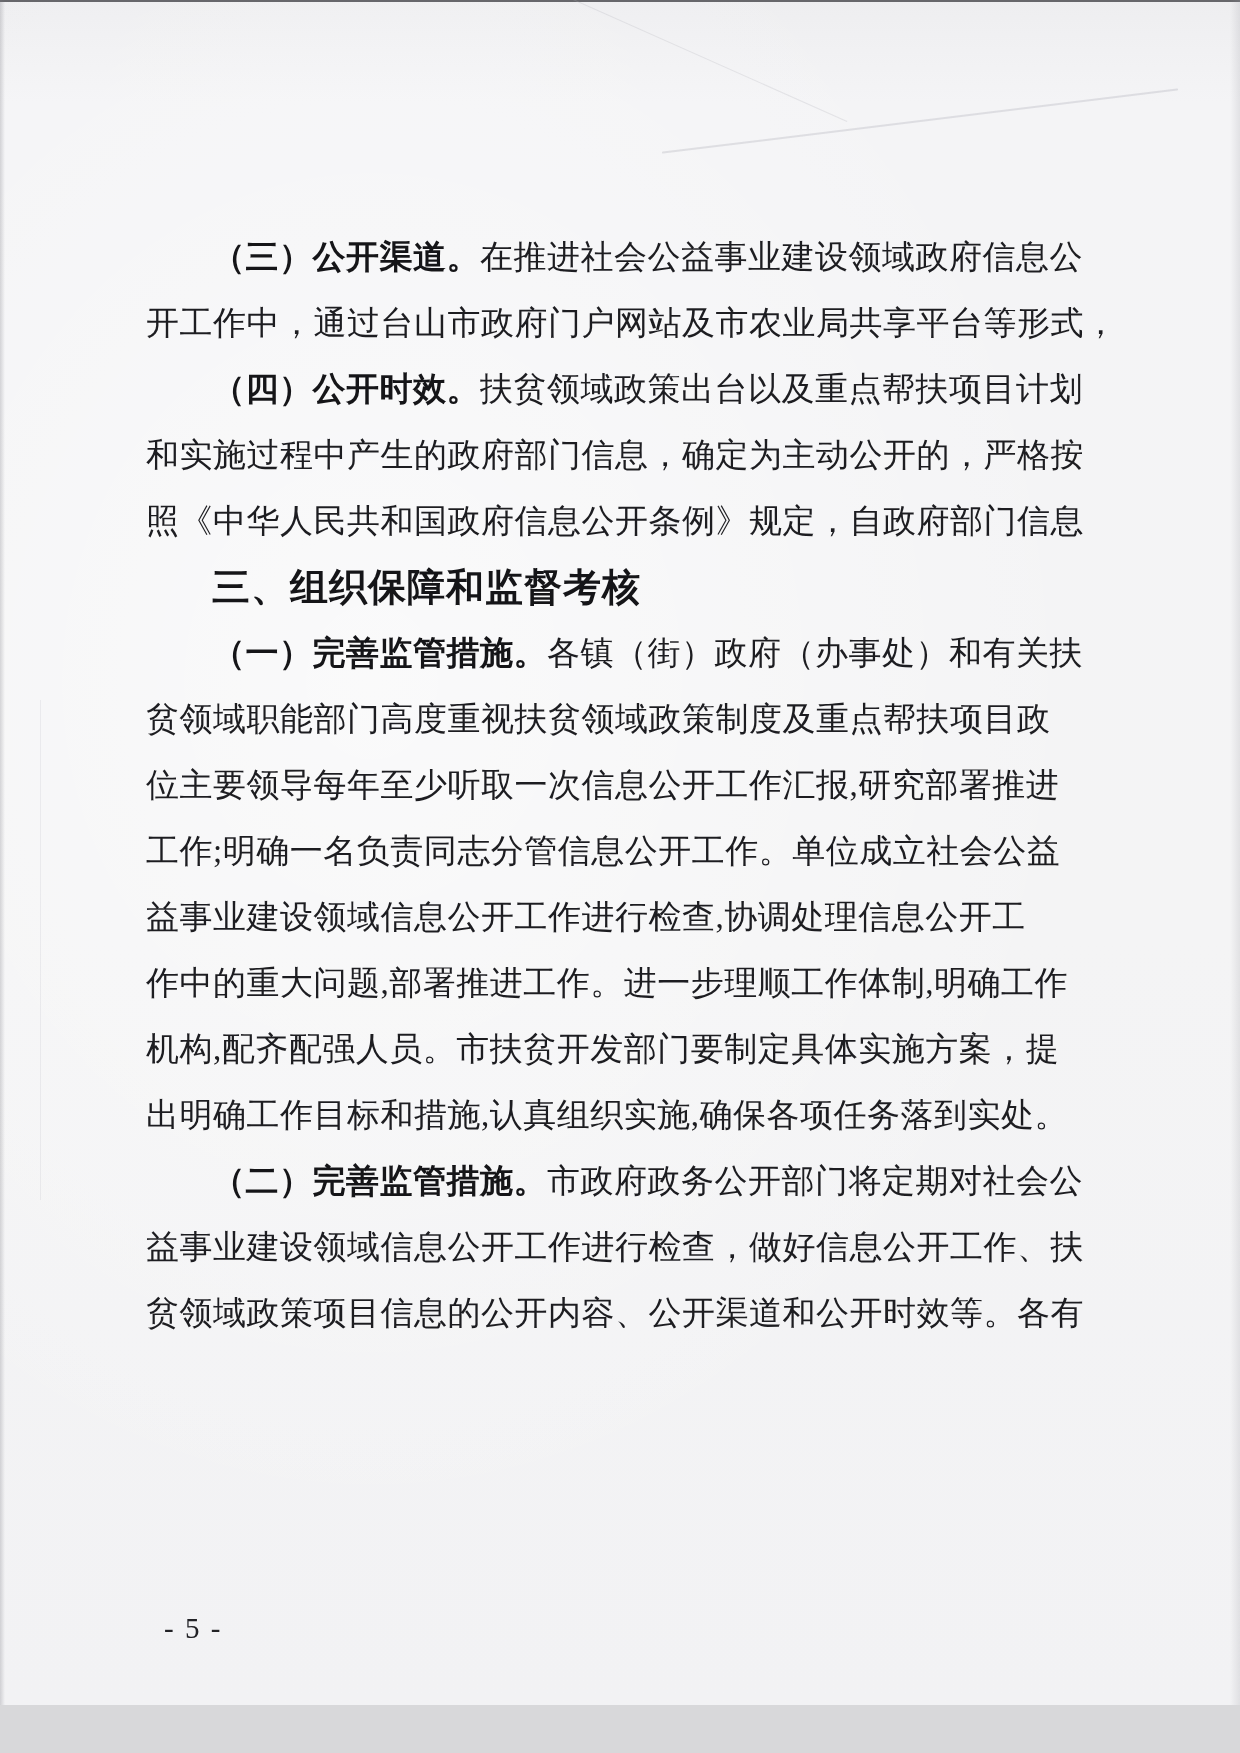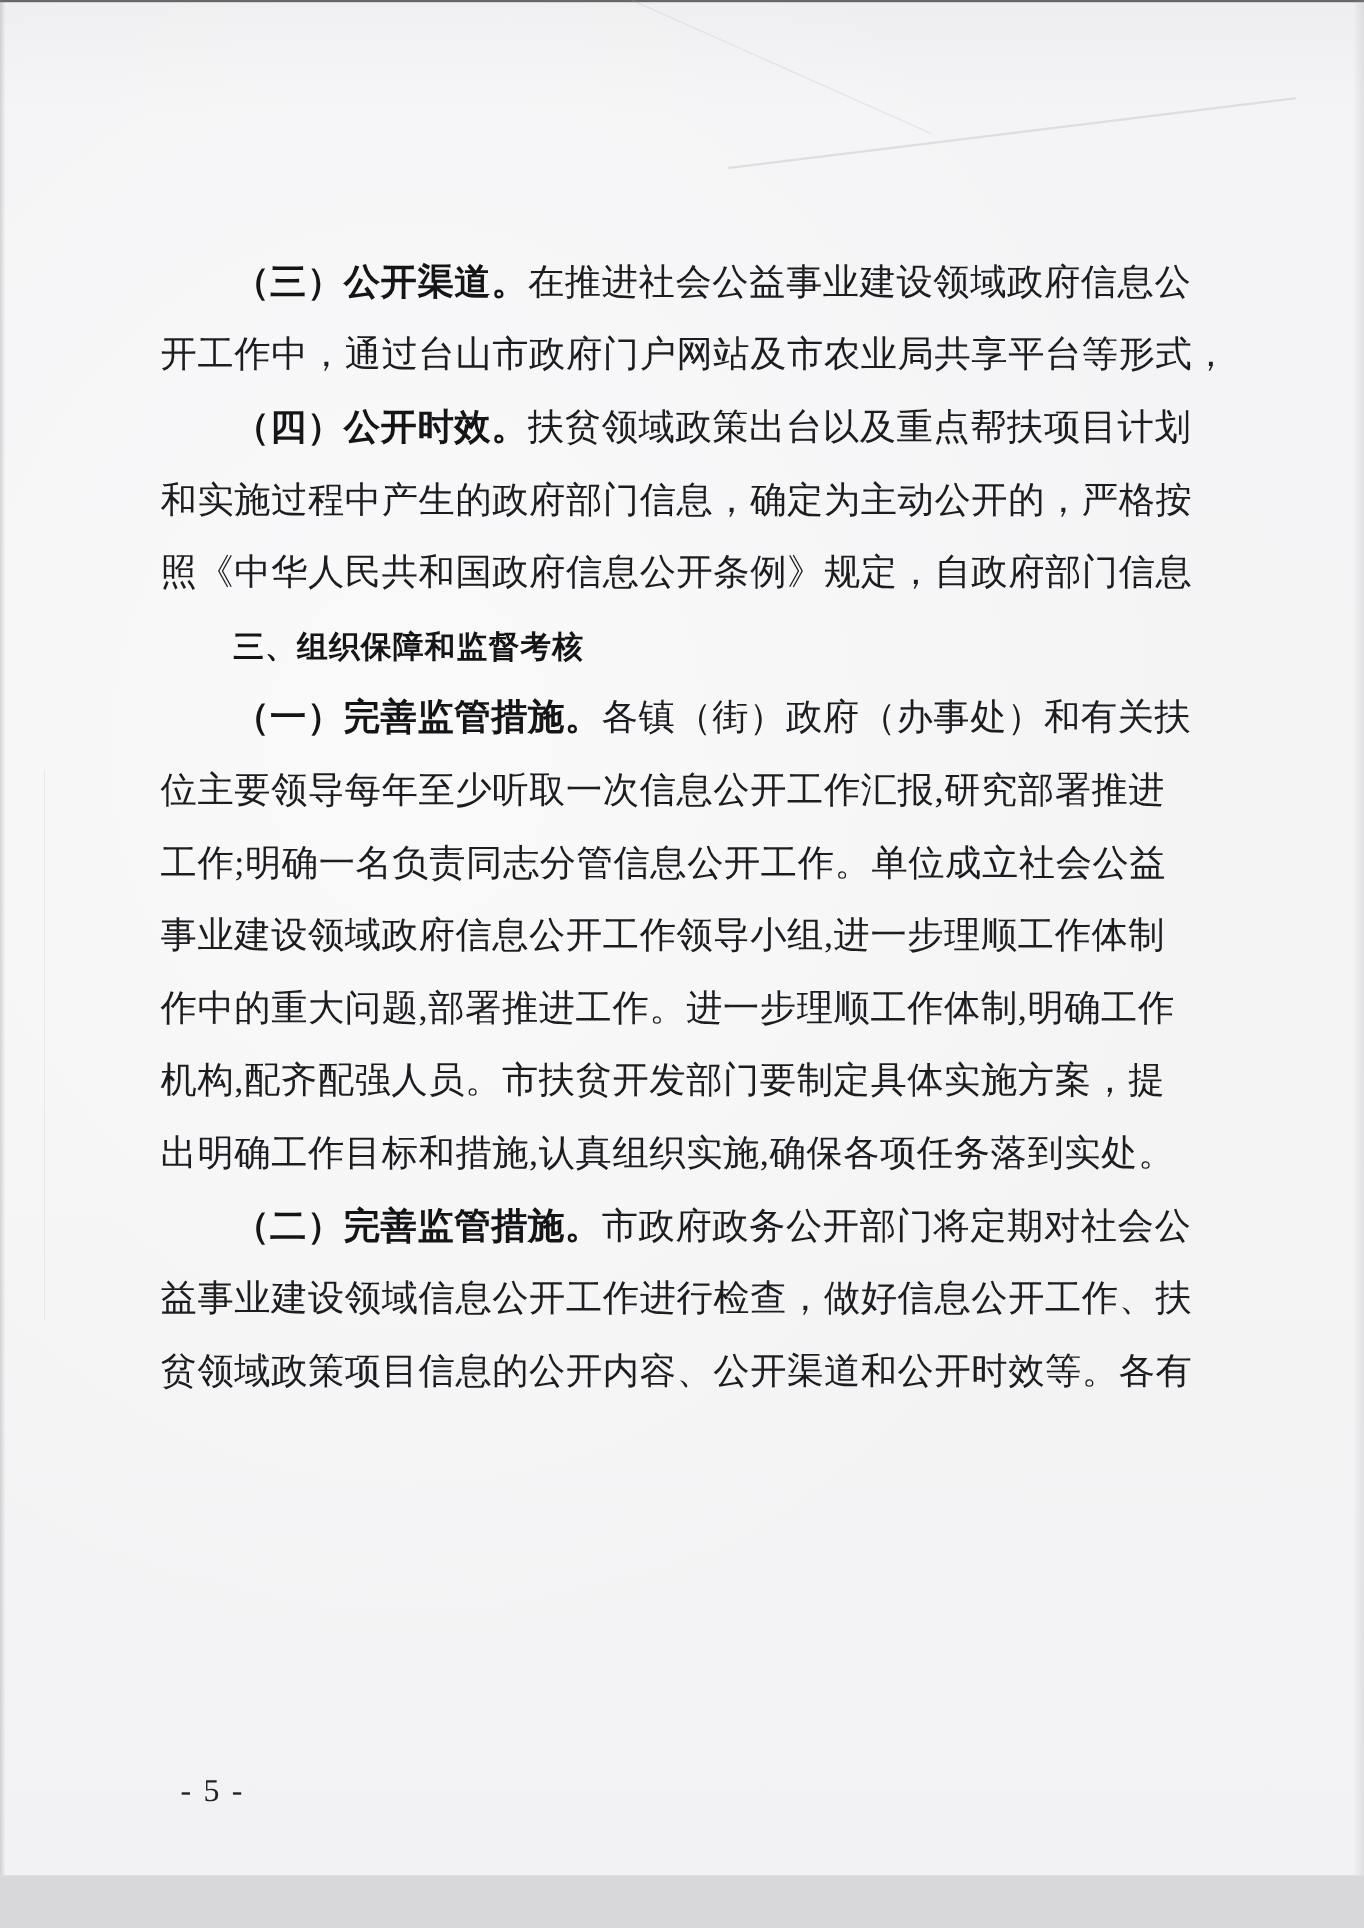--- a/index.html
+++ b/index.html
@@ -66,21 +66,21 @@
     color: #1d1d21;
     white-space: nowrap;
   }
   .doc-line.indent { padding-left: 66px; }
   .lead {
     font-weight: bold;
     color: #151518;
   }
   .doc-line.heading .lead {
     font-family: Liberation Serif, serif;
-    font-size: 28px;
+    font-size: 38px;
     letter-spacing: 1px;
   }
   .page-number {
     position: absolute;
     left: 164px;
     top: 1612px;
     font-size: 29px;
     letter-spacing: 2px;
     color: #222226;
     font-family: "Liberation Serif", serif;
@@ -99,23 +99,24 @@
   <div class="scan-crease-3"></div>
 
   <div class="text-block">
     <div class="doc-line indent"><span class="lead">（三）公开渠道。</span><span>在推进社会公益事业建设领域政府信息公</span></div>
     <div class="doc-line"><span>开工作中，通过台山市政府门户网站及市农业局共享平台等形式，</span></div>
     <div class="doc-line indent"><span class="lead">（四）公开时效。</span><span>扶贫领域政策出台以及重点帮扶项目计划</span></div>
     <div class="doc-line"><span>和实施过程中产生的政府部门信息，确定为主动公开的，严格按</span></div>
     <div class="doc-line"><span>照《中华人民共和国政府信息公开条例》规定，自政府部门信息</span></div>
     <div class="doc-line indent heading"><span class="lead">三、组织保障和监督考核</span></div>
     <div class="doc-line indent"><span class="lead">（一）完善监管措施。</span><span>各镇（街）政府（办事处）和有关扶</span></div>
+    <div class="doc-line"><span>贫领域职能部门高度重视扶贫领域政策制度及重点帮扶项目政</span></div>
     <div class="doc-line"><span>位主要领导每年至少听取一次信息公开工作汇报,研究部署推进</span></div>
     <div class="doc-line"><span>工作;明确一名负责同志分管信息公开工作。单位成立社会公益</span></div>
-    <div class="doc-line"><span>事业建设领域政府信息公开工作领导小组,进一步理顺工作体制</span></div>
+    <div class="doc-line"><span>益事业建设领域信息公开工作进行检查,协调处理信息公开工</span></div>
     <div class="doc-line"><span>作中的重大问题,部署推进工作。进一步理顺工作体制,明确工作</span></div>
     <div class="doc-line"><span>机构,配齐配强人员。市扶贫开发部门要制定具体实施方案，提</span></div>
     <div class="doc-line"><span>出明确工作目标和措施,认真组织实施,确保各项任务落到实处。</span></div>
     <div class="doc-line indent"><span class="lead">（二）完善监管措施。</span><span>市政府政务公开部门将定期对社会公</span></div>
     <div class="doc-line"><span>益事业建设领域信息公开工作进行检查，做好信息公开工作、扶</span></div>
     <div class="doc-line"><span>贫领域政策项目信息的公开内容、公开渠道和公开时效等。各有</span></div>
   </div>
 
   <div class="page-number">- 5 -</div>
 

